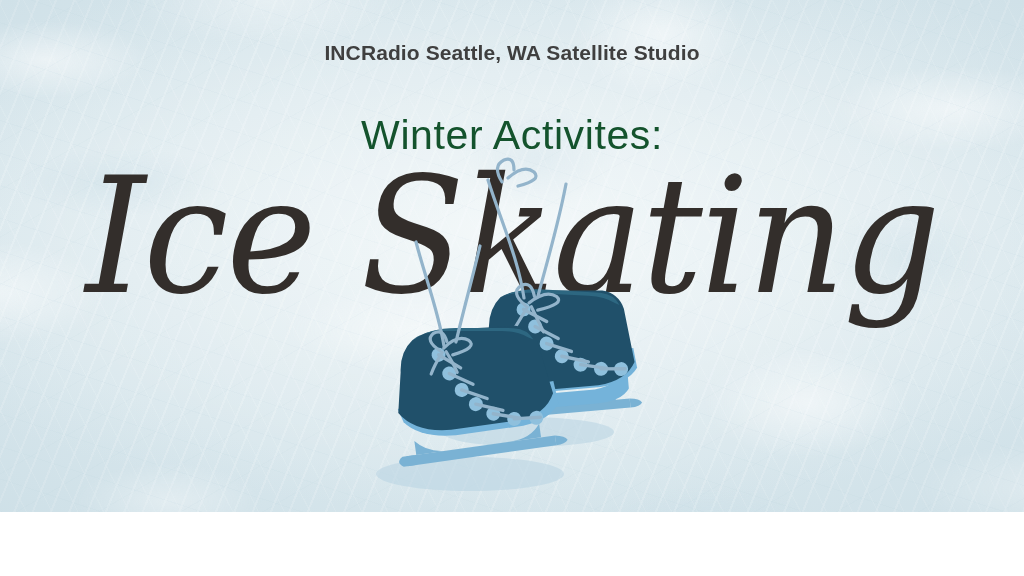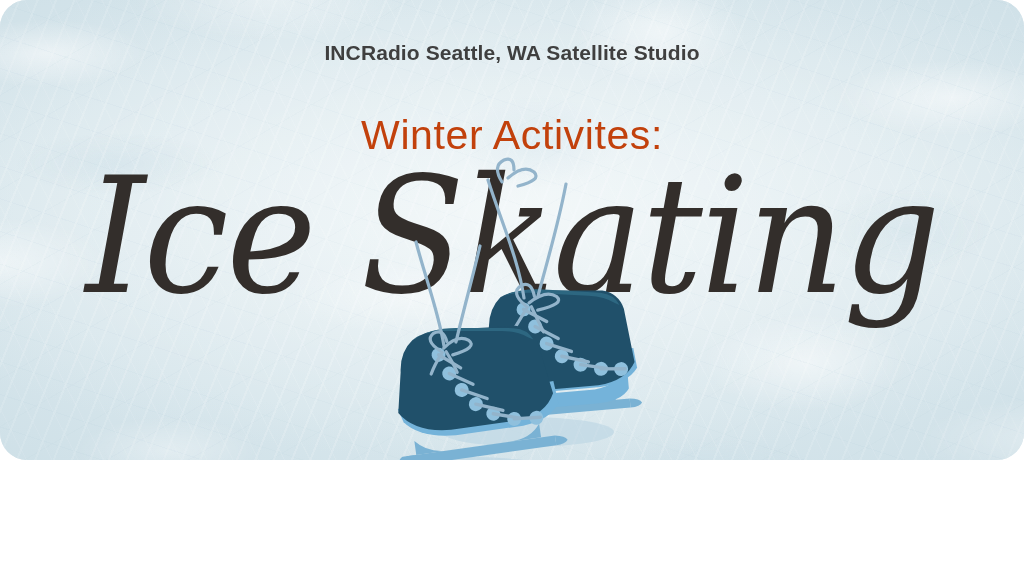--- a/index.html
+++ b/index.html
@@ -3,25 +3,24 @@
 <meta charset="utf-8">
 <style>
   html, body {
     margin: 0;
     padding: 0;
     background: #ffffff;
   }
   #slide {
     position: relative;
     width: 1024px;
-    height: 460px;
+    height: 512px;
     overflow: hidden;
     font-family: "Liberation Sans", sans-serif;
     background: #dfeaef;
-    border-radius: 27px;
   }
 
   
   .bg-base {
     position: absolute;
     inset: 0;
     background:
       radial-gradient(ellipse 70% 55% at 50% 45%, #eef5f7 0%, #e2edf1 55%, #d7e6ec 100%);
   }
   .bg-mottle {
@@ -74,21 +73,21 @@
   }
   .subtitle {
     position: absolute;
     top: 112px;
     left: 0;
     width: 100%;
     text-align: center;
     font-size: 41px;
     font-weight: 300;
     letter-spacing: .6px;
-    color: #c2410c;
+    color: #14532d;
     white-space: nowrap;
   }
   .script-wrap {
     position: absolute;
     top: 150px;
     left: 0;
     width: 100%;
     text-align: center;
     pointer-events: none;
   }

